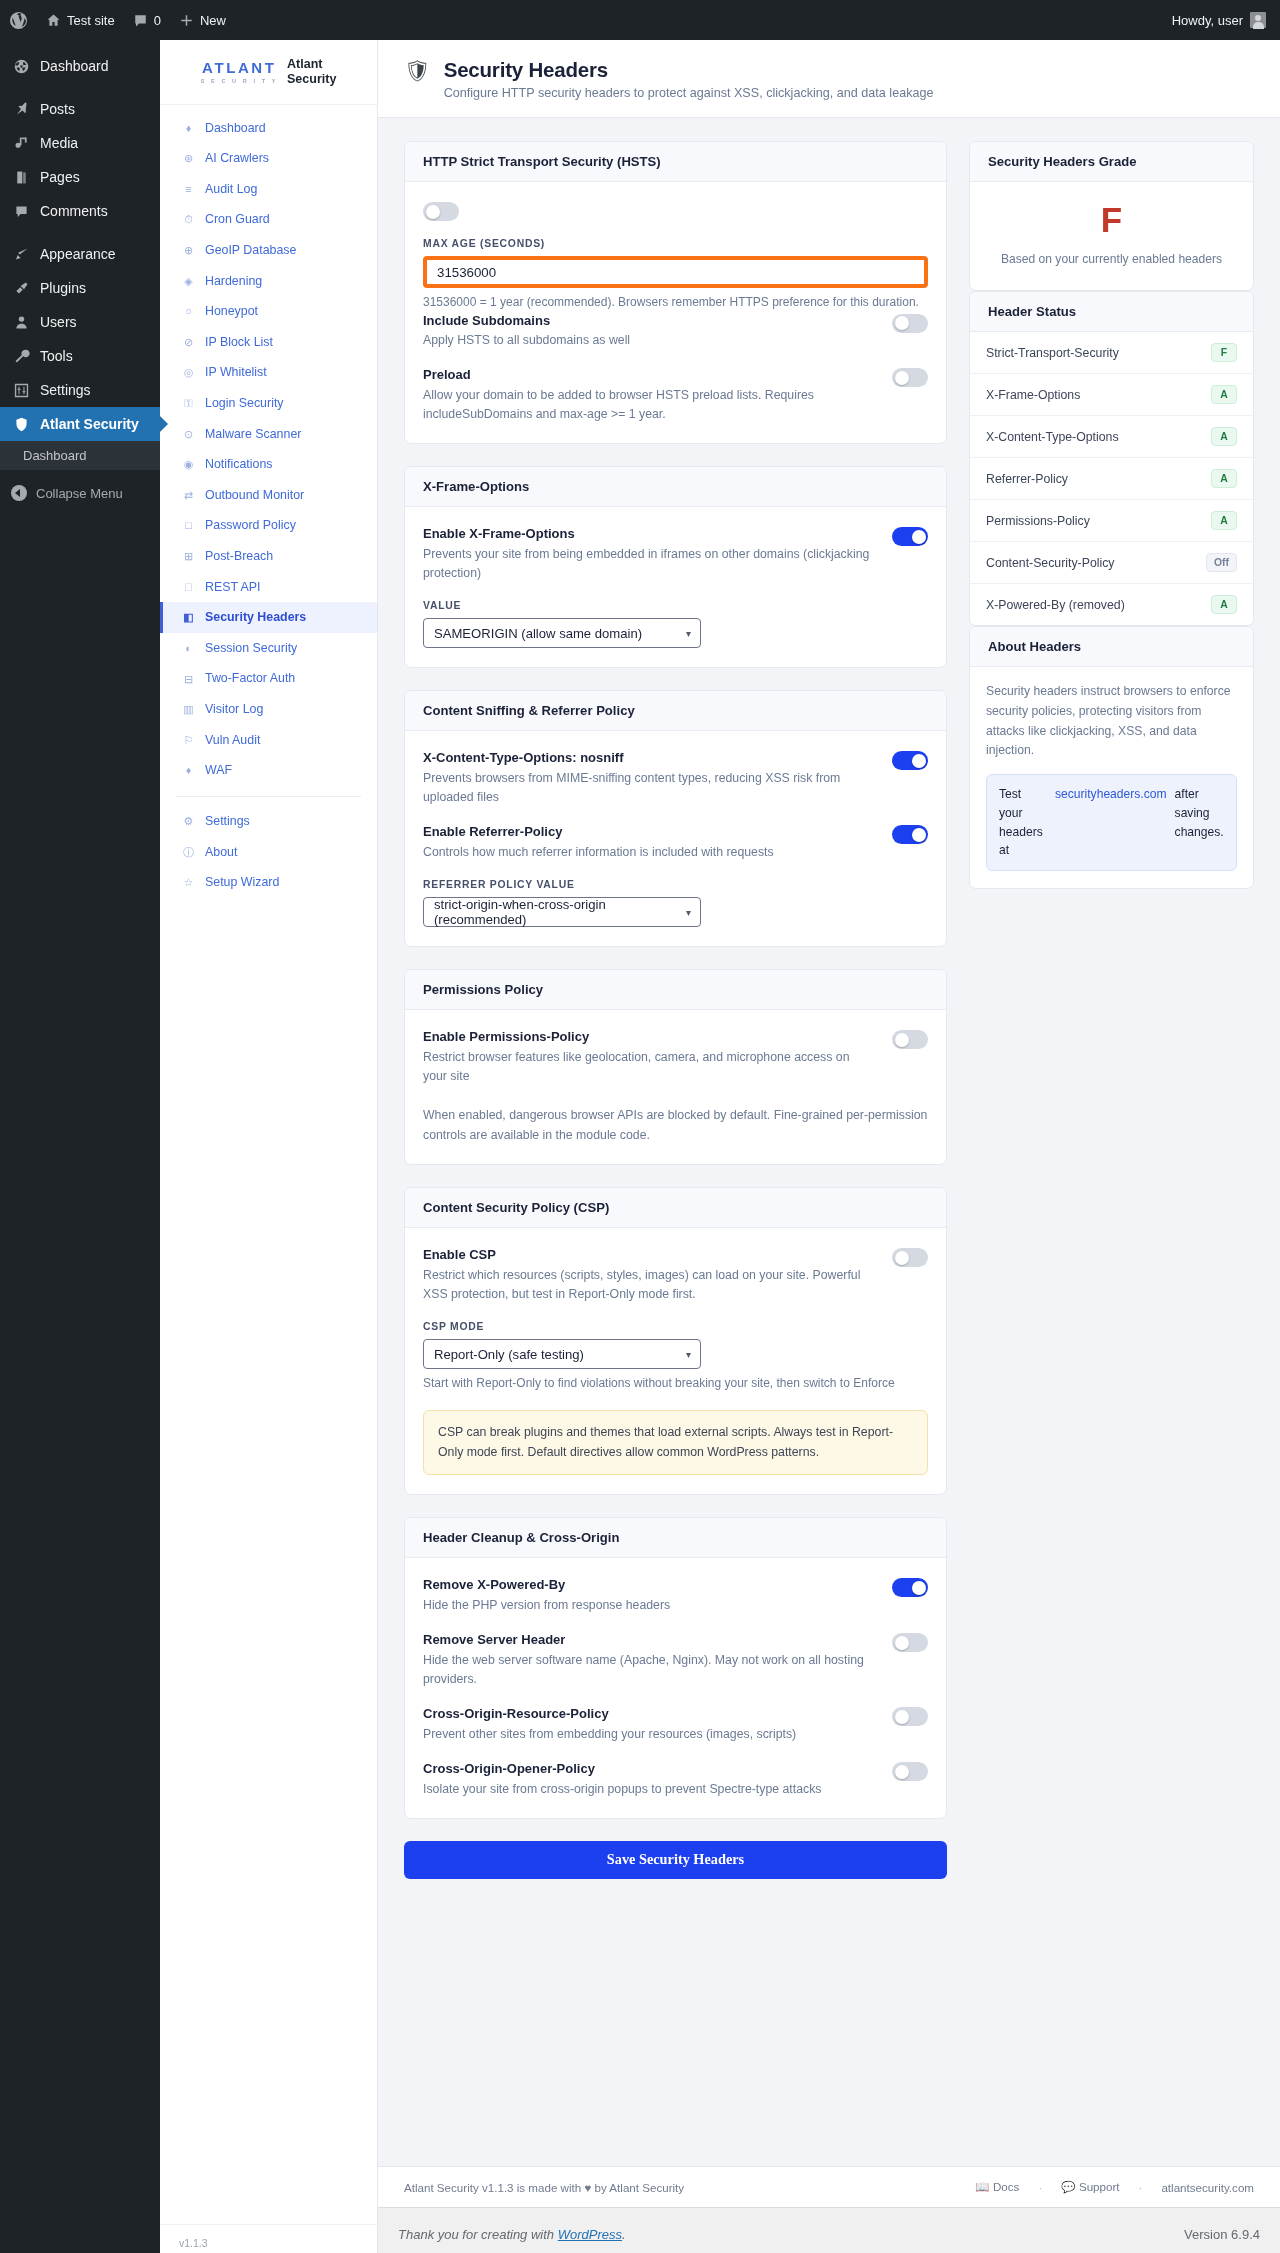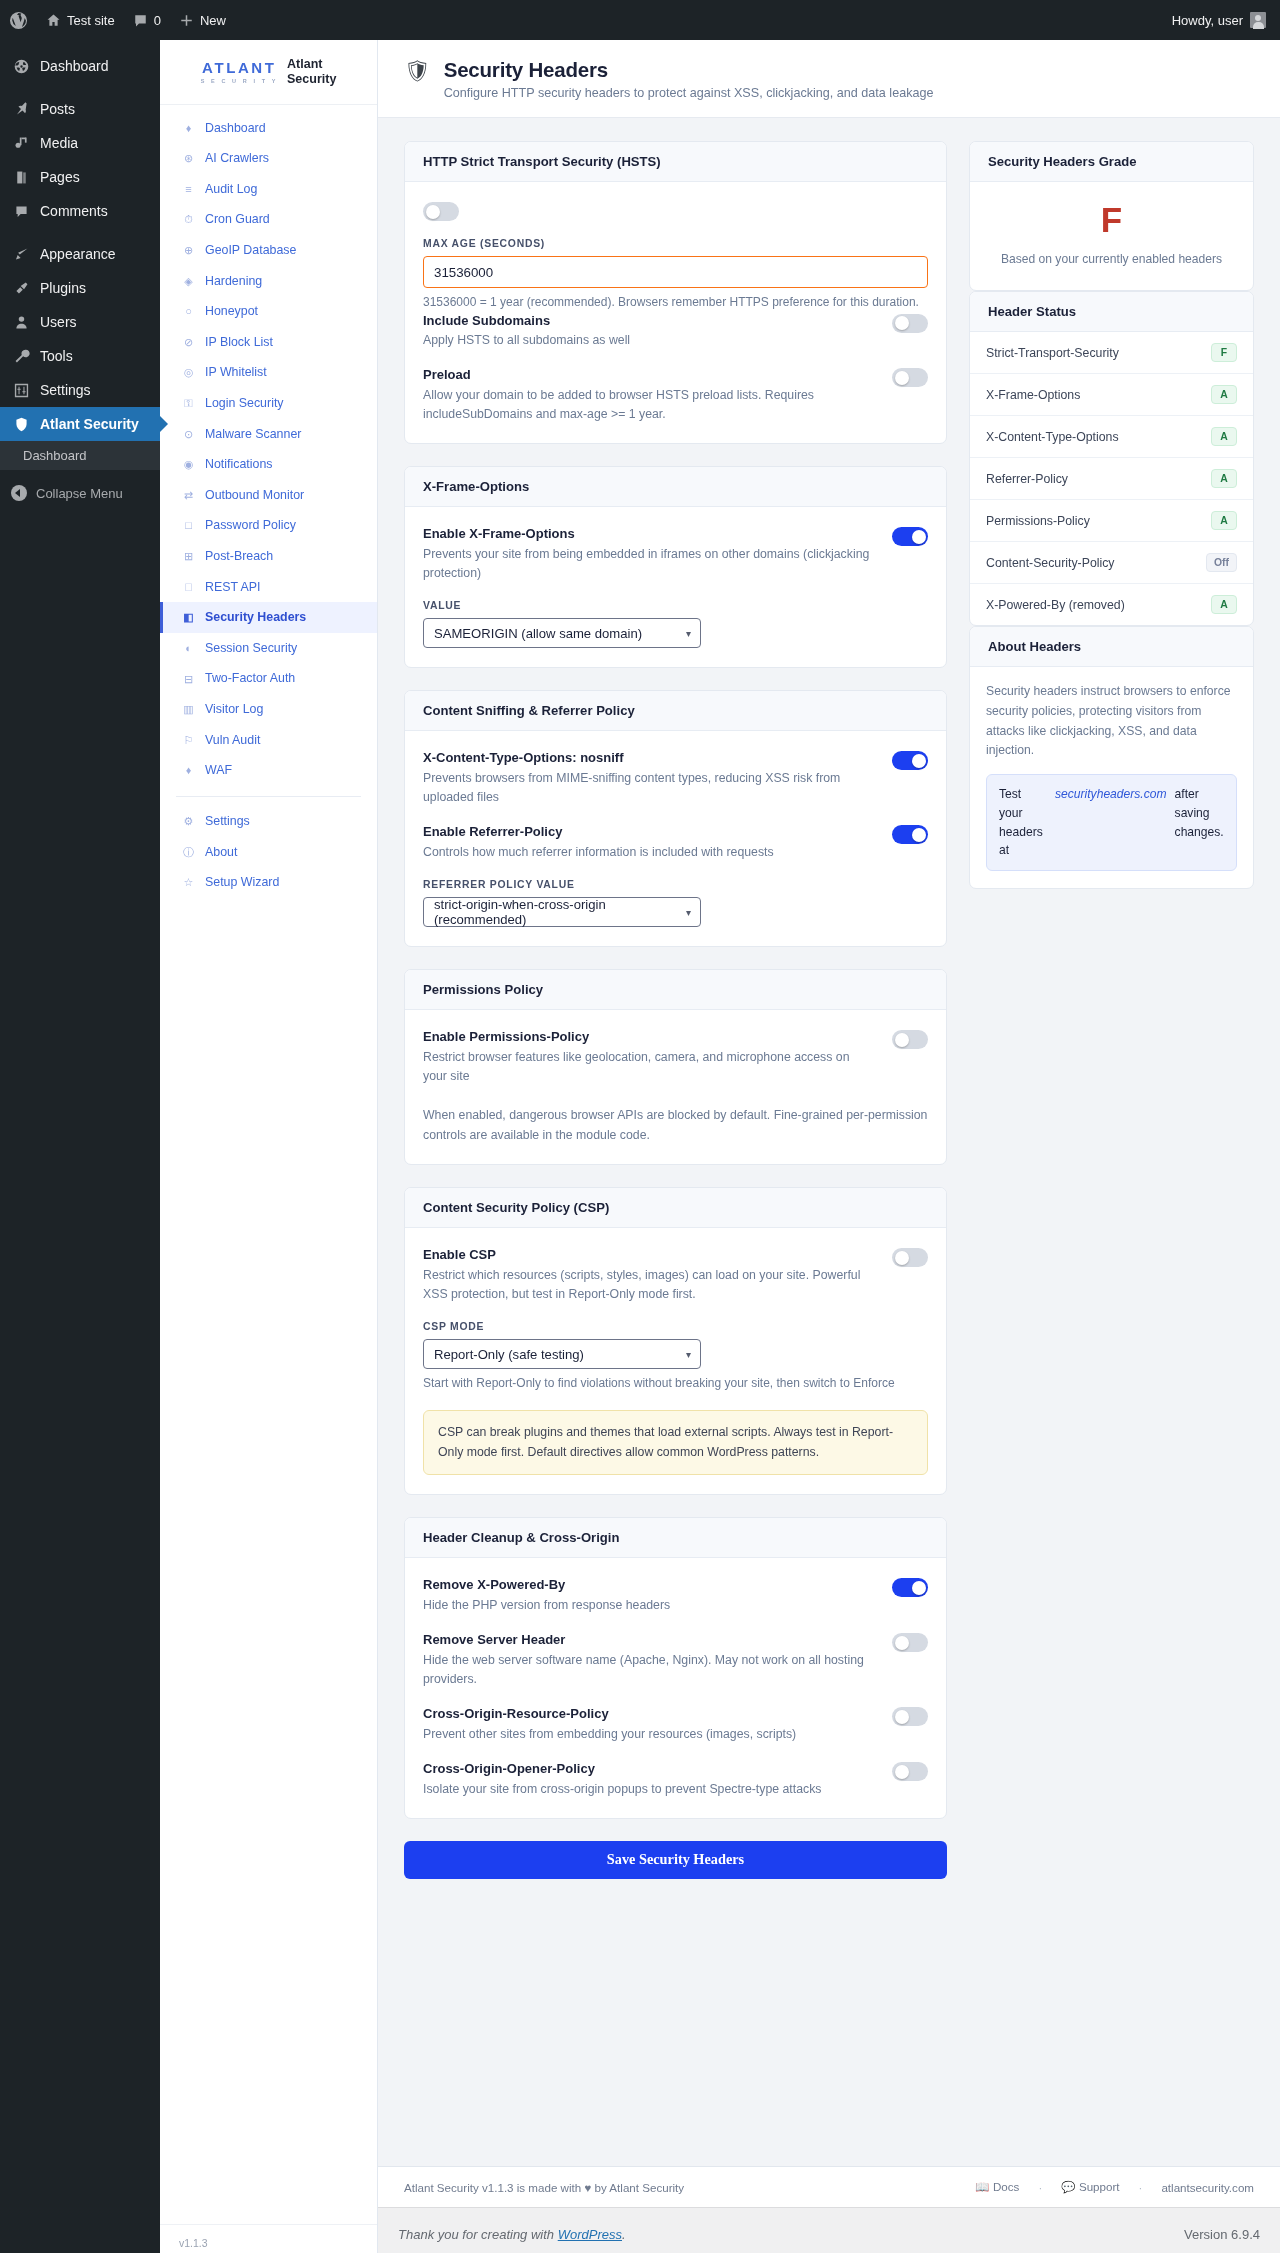--- a/index.html
+++ b/index.html
@@ -95,21 +95,21 @@
   .row-desc { font-size: 12.3px; color: #6b7a93; line-height: 1.55; margin-top: 1px; }
 
   .toggle { flex: 0 0 auto; width: 36px; height: 19px; border-radius: 19px; background: #d5dae2; position: relative; margin-top: 2px; }
   .toggle::after { content:""; position:absolute; top: 2.5px; left: 2.5px; width: 14px; height: 14px; border-radius: 50%; background:#fff; box-shadow: 0 1px 2px rgba(0,0,0,.25); }
   .toggle.on { background: #1c3ff0; }
   .toggle.on::after { left: auto; right: 2.5px; }
 
   .fld { margin-top: 17px; }
   .fld-label { font-size: 10.4px; font-weight: 700; letter-spacing: .75px; color: #46506a; text-transform: uppercase; margin-bottom: 7px; }
   .fld input[type=text] {
-    width: 100%; height: 32px; border: 1px solid #f97316; border-radius: 4px;
+    width: 100%; height: 32px; border: 4px solid #f97316; border-radius: 4px;
     padding: 12px 10px; font-size: 13.3px; color: #1b2138; font-family: inherit; background:#fff;
   }
   .sel {
     width: 278px; height: 30px; border: 1px solid #6d7489; border-radius: 4px; background: #fff;
     display: flex; align-items: center; justify-content: space-between; padding: 0 9px 0 10px;
     font-size: 13.1px; color: #1b2138;
   }
   .sel .chev { color: #555c6e; font-size: 10px; }
   .fld-hint { font-size: 12px; color: #6b7a93; line-height: 1.55; margin-top: 5px; }
 
@@ -131,21 +131,21 @@
   .hs-badge.f { background: #eaf8ef; color: #1f7a43; border: 1px solid #cdeed9; }
   .hs-badge.off { background: #f2f4f8; color: #77819a; border: 1px solid #e3e8f0; }
   .about-body { padding: 15px 16px 17px 16px; }
   .about-txt { font-size: 12.2px; color: #6b7a93; line-height: 1.62; }
   .about-box {
     margin-top: 13px; background: #eef2fd; border: 1px solid #d5dffa; border-radius: 6px;
     padding: 10px 12px; font-size: 12.1px; color: #1b2138; line-height: 1.55;
     display: flex; gap: 8px; white-space: nowrap; overflow: hidden;
   }
   .about-box .w { display: inline-block; white-space: normal; width: 48px; }
-  .about-box a { color: #2f57d8; text-decoration: none; font-style: italic; }
+  .about-box a { color: #2f57d8; text-decoration: none; }
   .btn-save {
     width: 100%; max-width: 555px; background: #1c3ff0; color: #fff; border: none;
     border-radius: 6px; height: 38px; font-size: 14.3px; font-weight: 700;
     font-family: Liberation Serif, serif; display: flex; align-items: center; justify-content: center;
   }
   .pl-bottom-space { height: 48px; }
 
   .pl-footer {
     background: #fff; border-top: 1px solid #e2e7ee; padding: 13px 26px;
     display: flex; align-items: center; justify-content: space-between;

